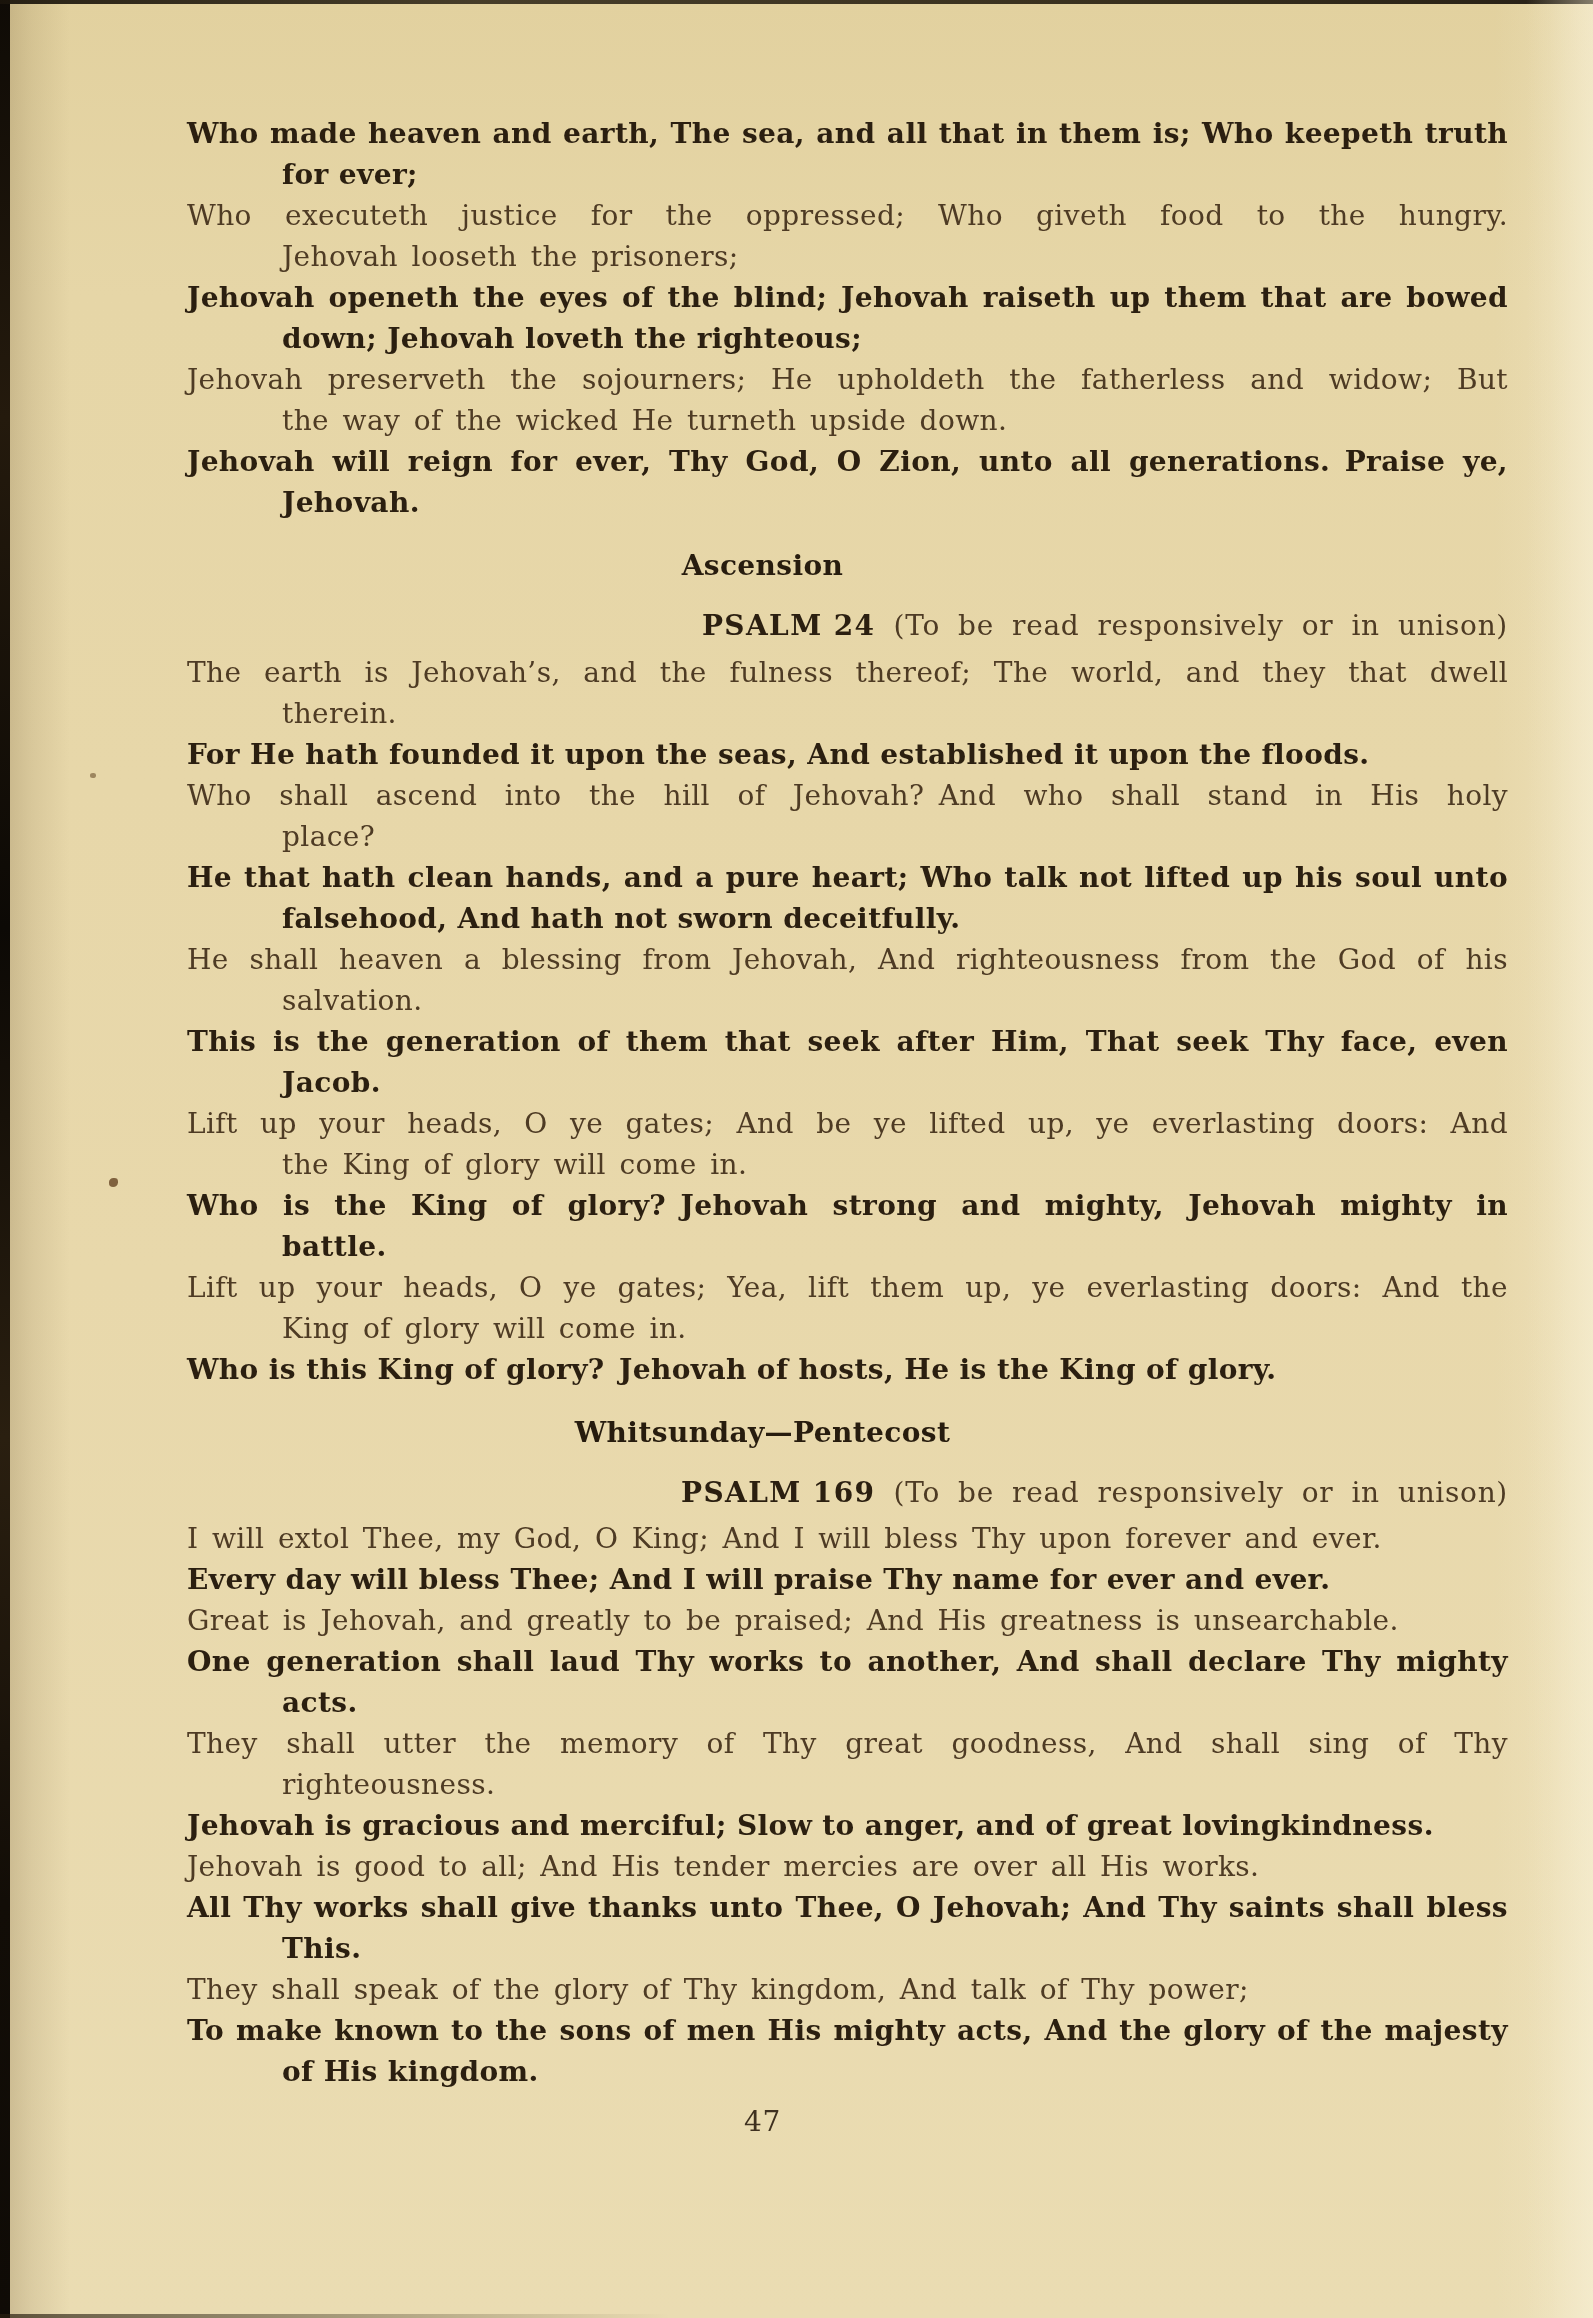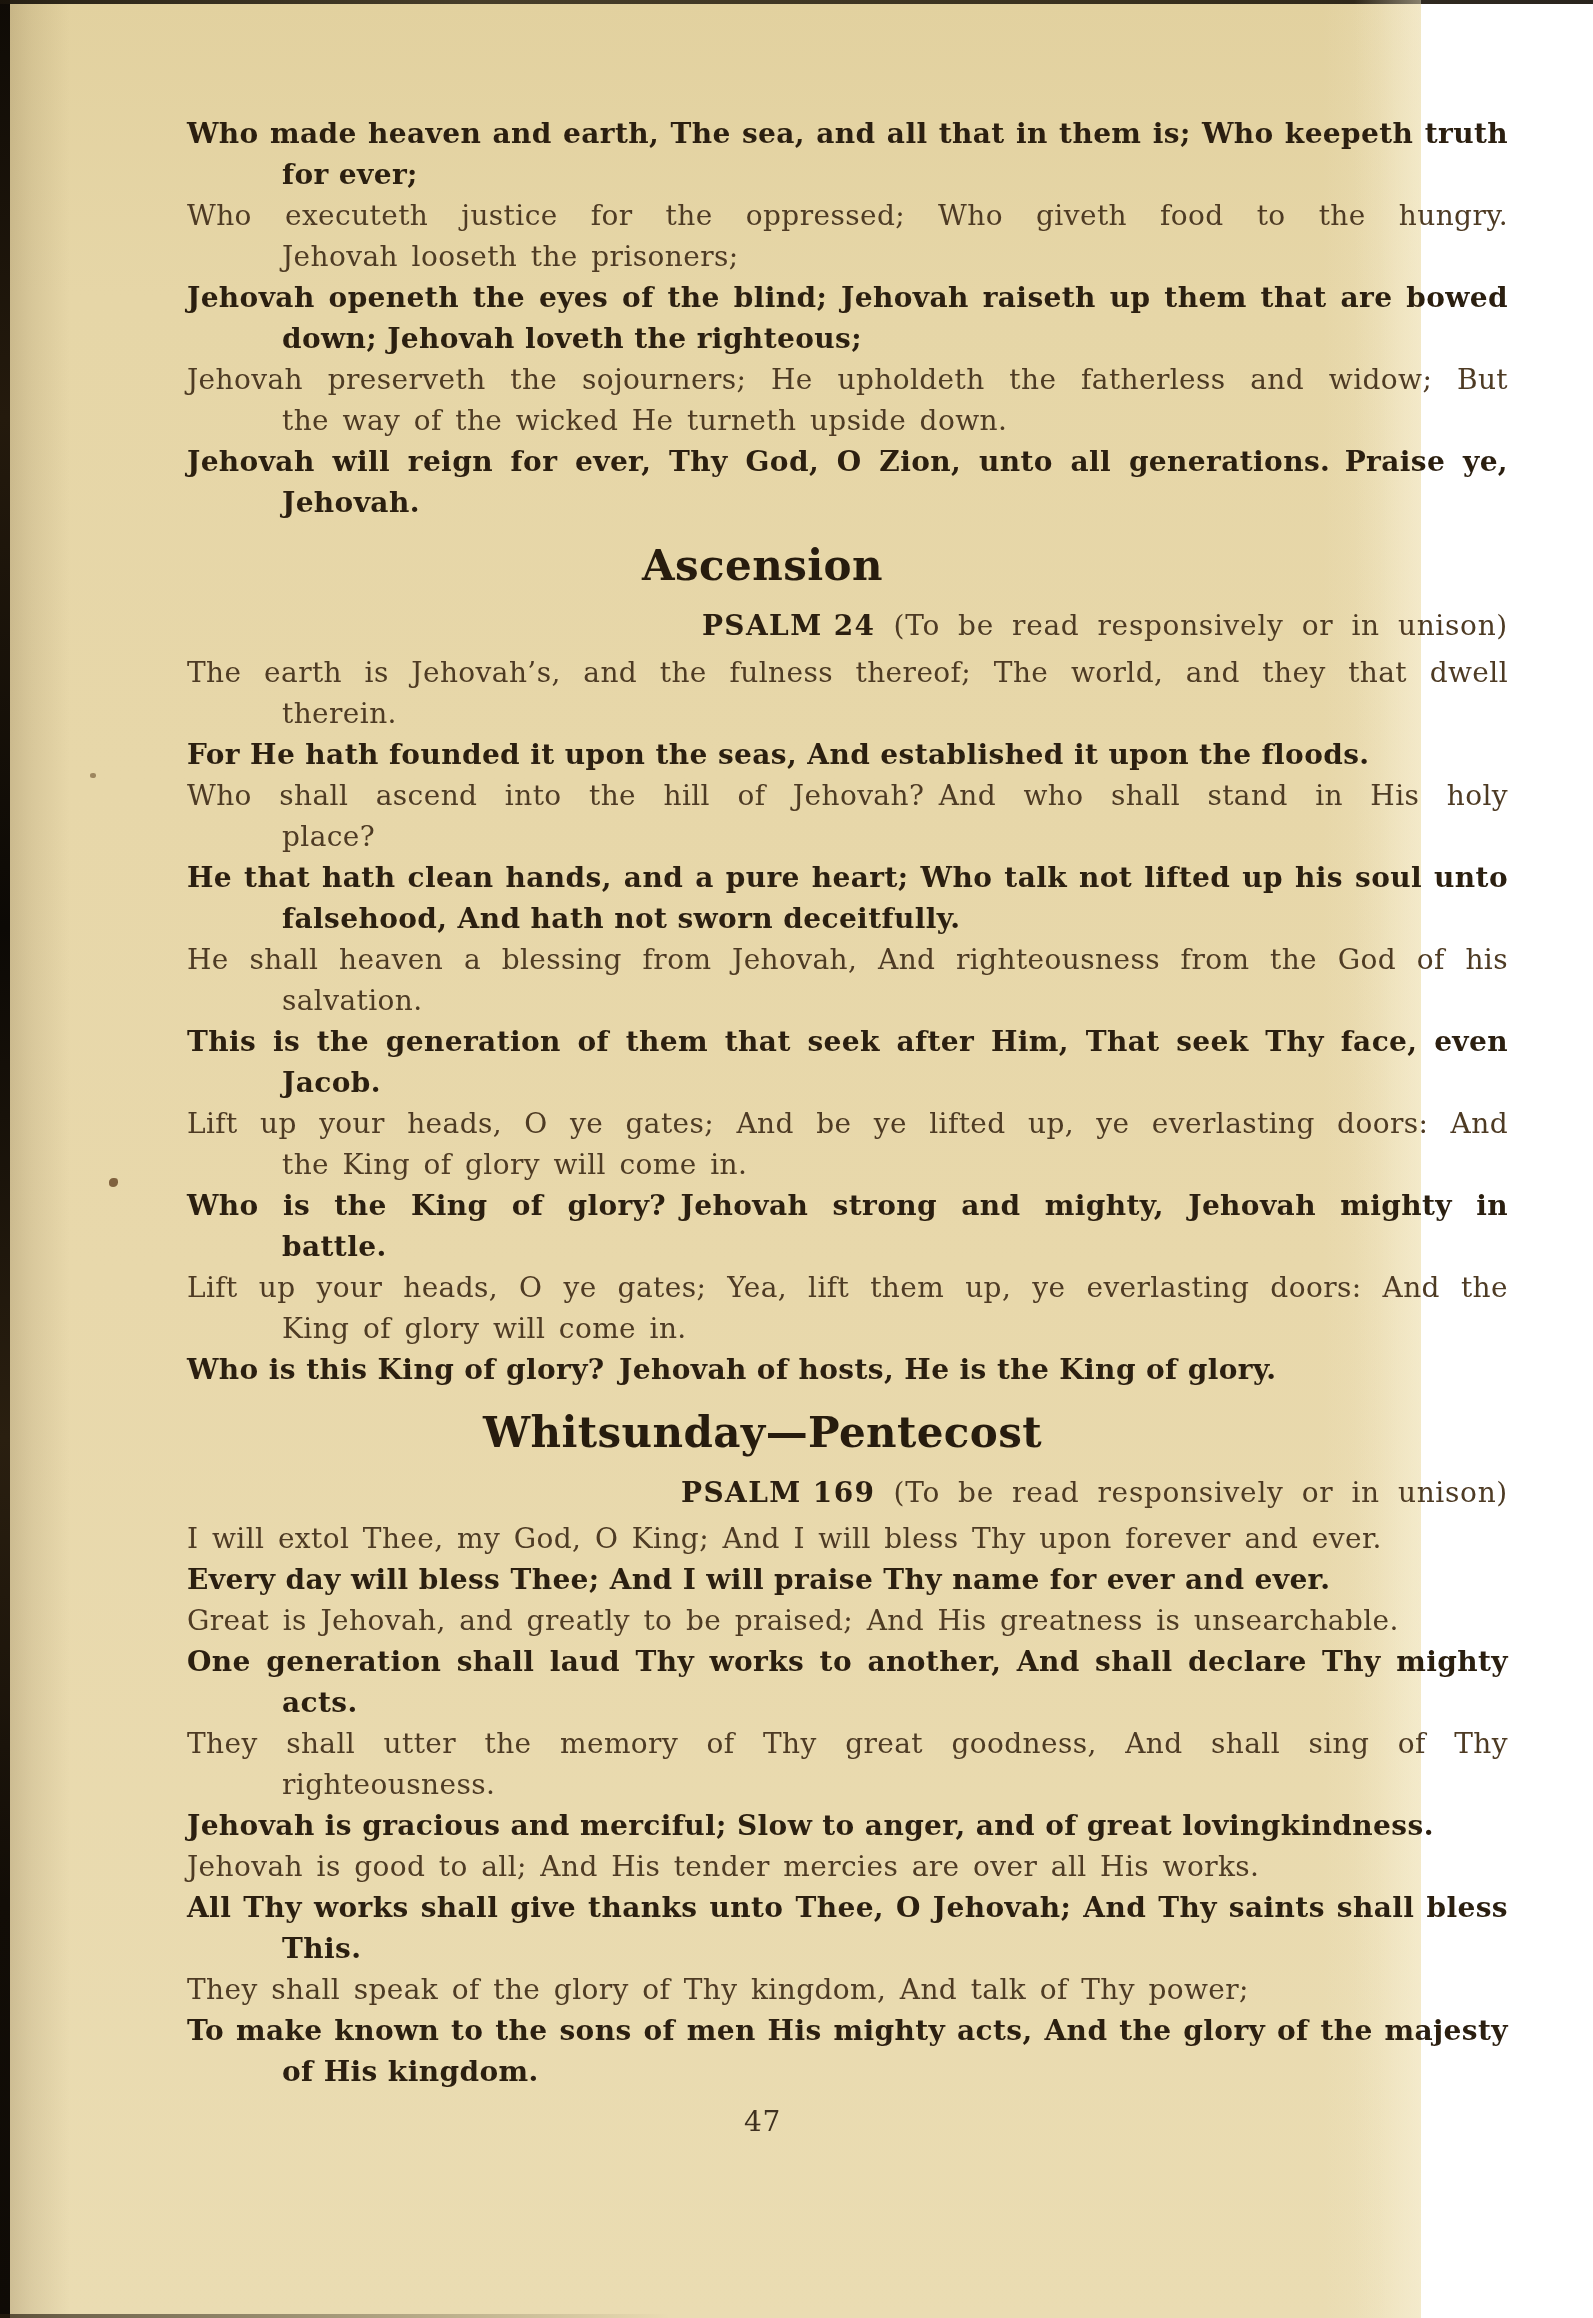--- a/index.html
+++ b/index.html
@@ -1,21 +1,21 @@
 <!DOCTYPE html>
 <html style="font-size:11.3px"><head>
 <meta charset="utf-8">
 <style>
   html,body{margin:0;padding:0;}
   body{
     width:1593px;height:2319px;overflow:hidden;position:relative;
     font-family:"DejaVu Serif","Liberation Serif",serif;
   }
   .paper{
-    position:absolute;left:0;top:0;width:1421px;height:2319px;
+    position:absolute;left:0;top:0;width:1593px;height:2319px;
     background:
       linear-gradient(90deg, rgba(110,88,50,0.28) 0px, rgba(110,88,50,0.12) 32px, rgba(0,0,0,0) 70px),
       linear-gradient(270deg, rgba(250,243,218,0.50) 0px, rgba(250,243,218,0.18) 42px, rgba(0,0,0,0) 99px),
       linear-gradient(180deg, #e2d19f 0px, #e6d6a7 296px, #e8d8ab 55%, #eadcb2 100%);
   }
   .binding{
     position:absolute;left:0;top:0;width:10px;height:2319px;
     background:linear-gradient(180deg,#0f0b06,#241a0d 18%,#0c0905 40%,#2a1f10 62%,#120d07 82%,#0f0b06);
   }
   .top-edge{
@@ -38,21 +38,21 @@
     color:#2b1f10;font-size:28px;
   }
   .line{line-height:41px;min-height:41px;}
   .first{padding-left:100px;}
   .cont{padding-left:195px;}
   .just{text-align:justify;text-align-last:justify;text-justify:inter-word;}
   .bold{font-weight:bold;color:#2b1f10;letter-spacing:0.4px;}
   .regular{font-weight:normal;color:#4e3b24;word-spacing:4.2px;letter-spacing:0.4px;}
   .heading{
     margin:20px 0 0;line-height:45px;min-height:45px;
-    font-size:42px;font-weight:bold;color:#271c0e;
+    font-size:28px;font-weight:bold;color:#271c0e;
     text-align:center;padding-right:70px;letter-spacing:0.4px;
   }
   .psalm-label{margin:17px 0 5.6px;line-height:41px;min-height:41px;text-align:right;}
   .psalm-label .lb{font-weight:bold;color:#2b1f10;letter-spacing:1.4px;}
   .psalm-label .lr{font-weight:normal;color:#4e3b24;word-spacing:8.5px;letter-spacing:0.7px;}
   .page-number{
     margin-top:8.5px;text-align:center;padding-right:70px;
     color:#3f3120;font-weight:normal;letter-spacing:0.7px;
   }
 </style>

